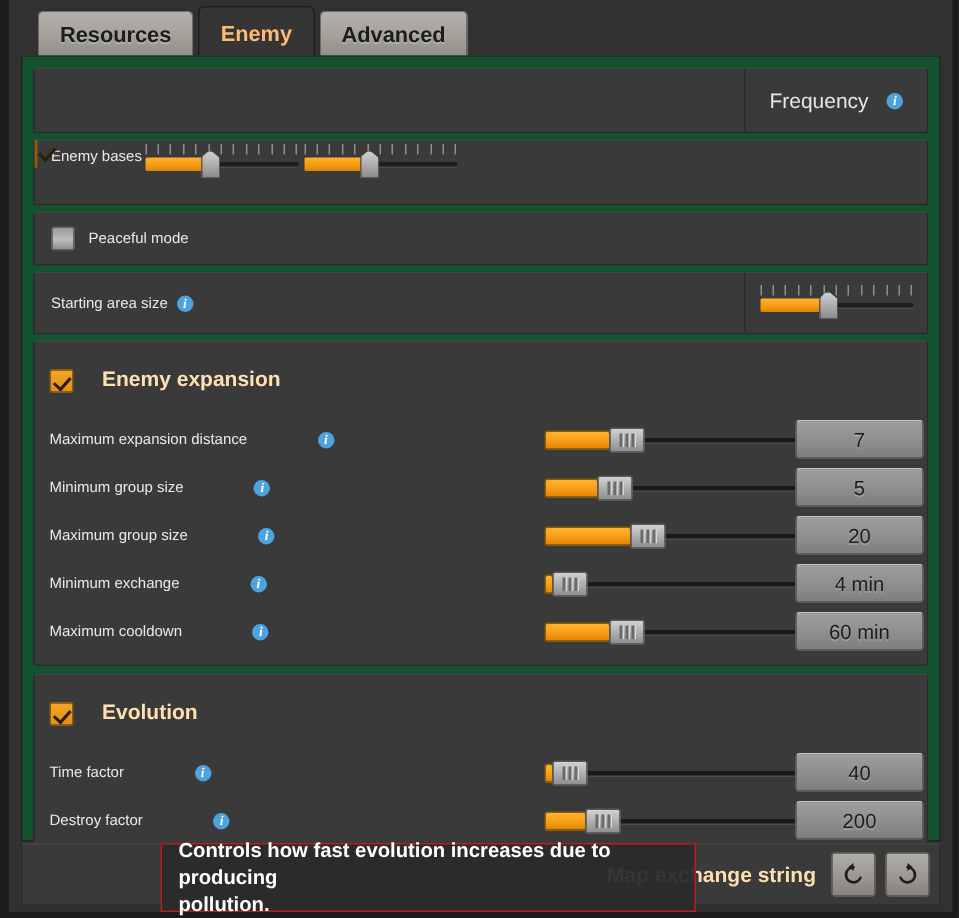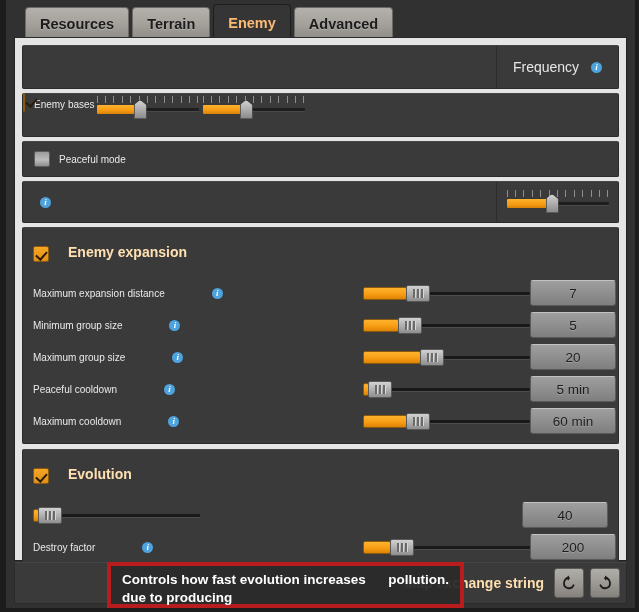--- a/index.html
+++ b/index.html
@@ -48,21 +48,21 @@
     border: 1px solid #1e1e1e;
     border-bottom: none;
     text-shadow: none;
     height: 36px;
   }
 
   
   .panel {
     position: absolute; left: 8px; top: 37px;
     width: 613px; height: 524px;
-    background: #e5e5e5;
+    background: #14532d;
     border: 1px solid #242424;
     border-top-color: #2a2a2a;
     padding: 7px;
   }
 
   
   .block {
     background: #3a3a3a;
     border: 1px solid #2b2b2b;
     border-top-color: #454545;
@@ -242,41 +242,38 @@
     border-radius: 3px;
     display: flex; align-items: center; justify-content: center;
   }
   .iconbtn svg { display: block; }
 
   
   .tooltip {
     position: absolute; left: 101px; top: 562px;
     width: 357px; height: 46px;
     background: rgba(42,42,44,.94);
-    border: 4px solid #b91c1c;
+    border: 1px solid #b91c1c;
     padding: 5px 11px;
-    display: flex; flex-direction: row; justify-content: center;
+    display: flex; flex-direction: column; justify-content: center;
     z-index: 30;
   }
   .tooltip div {
     font-size: 13.5px; font-weight: bold; color: #ffffff;
     line-height: 18px;
   }
 </style>
 </head>
 <body>
 
 <div id="app">
 
   <div class="tabbar">
     <div class="tab">
         <span>Resources</span>
-      </div>
-    <div class="tab">
-        <span>Terrain</span>
       </div>
     <div class="tab active">
         <span>Enemy</span>
       </div>
     <div class="tab">
         <span>Advanced</span>
       </div>
   </div>
 
   <div class="panel">
@@ -339,20 +336,21 @@
         </div>
       </div>
     </div>
 
     <div class="block row-block">
       <span class="cb off"></span>
       <span class="lbl">Peaceful mode</span>
     </div>
 
     <div class="block row-block tall">
+      <span class="lbl">Starting area size</span>
       <span class="info"></span>
       <div class="spacer"></div>
       <div class="slot">
         <div class="nslider">
           <div class="ticks">
             <i></i>
               <i></i>
               <i></i>
               <i></i>
               <i></i>
@@ -436,36 +434,36 @@
               </div>
           </div>
         </div>
         <div class="vb">
           <div class="valbox">20</div>
         </div>
       </div>
 
       <div class="srow">
         <div class="name">
-          <span class="lbl">Peaceful cooldown</span>
+          <span class="lbl">Minimum exchange</span>
           <span class="info"></span>
         </div>
         <div class="sl">
           <div class="gslider">
             <div class="track"></div>
             <div class="fill" style="width:6px"></div>
             <div class="knob" style="left:17px">
                 <i></i>
                 <i></i>
                 <i></i>
               </div>
           </div>
         </div>
         <div class="vb">
-          <div class="valbox">5 min</div>
+          <div class="valbox">4 min</div>
         </div>
       </div>
 
       <div class="srow">
         <div class="name">
           <span class="lbl">Maximum cooldown</span>
           <span class="info"></span>
         </div>
         <div class="sl">
           <div class="gslider">
@@ -484,20 +482,24 @@
       </div>
     </div>
 
     <div class="block section">
       <div class="sec-head">
         <span class="cb on"></span>
         <span class="lbl section">Evolution</span>
       </div>
 
       <div class="srow">
+        <div class="name">
+          <span class="lbl">Time factor</span>
+          <span class="info"></span>
+        </div>
         <div class="sl">
           <div class="gslider">
             <div class="track"></div>
             <div class="fill" style="width:6px"></div>
             <div class="knob" style="left:17px">
                 <i></i>
                 <i></i>
                 <i></i>
               </div>
           </div>

